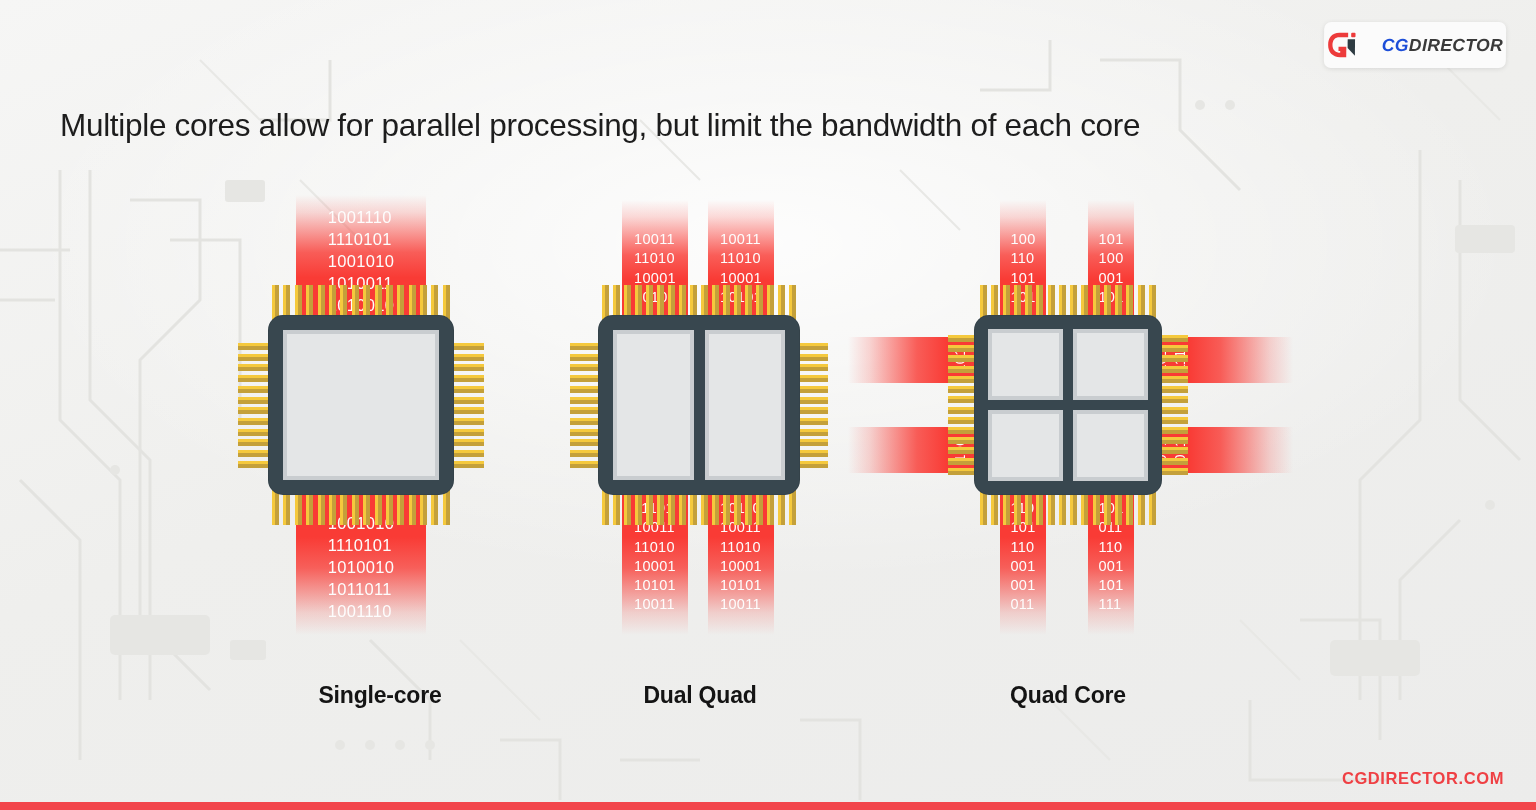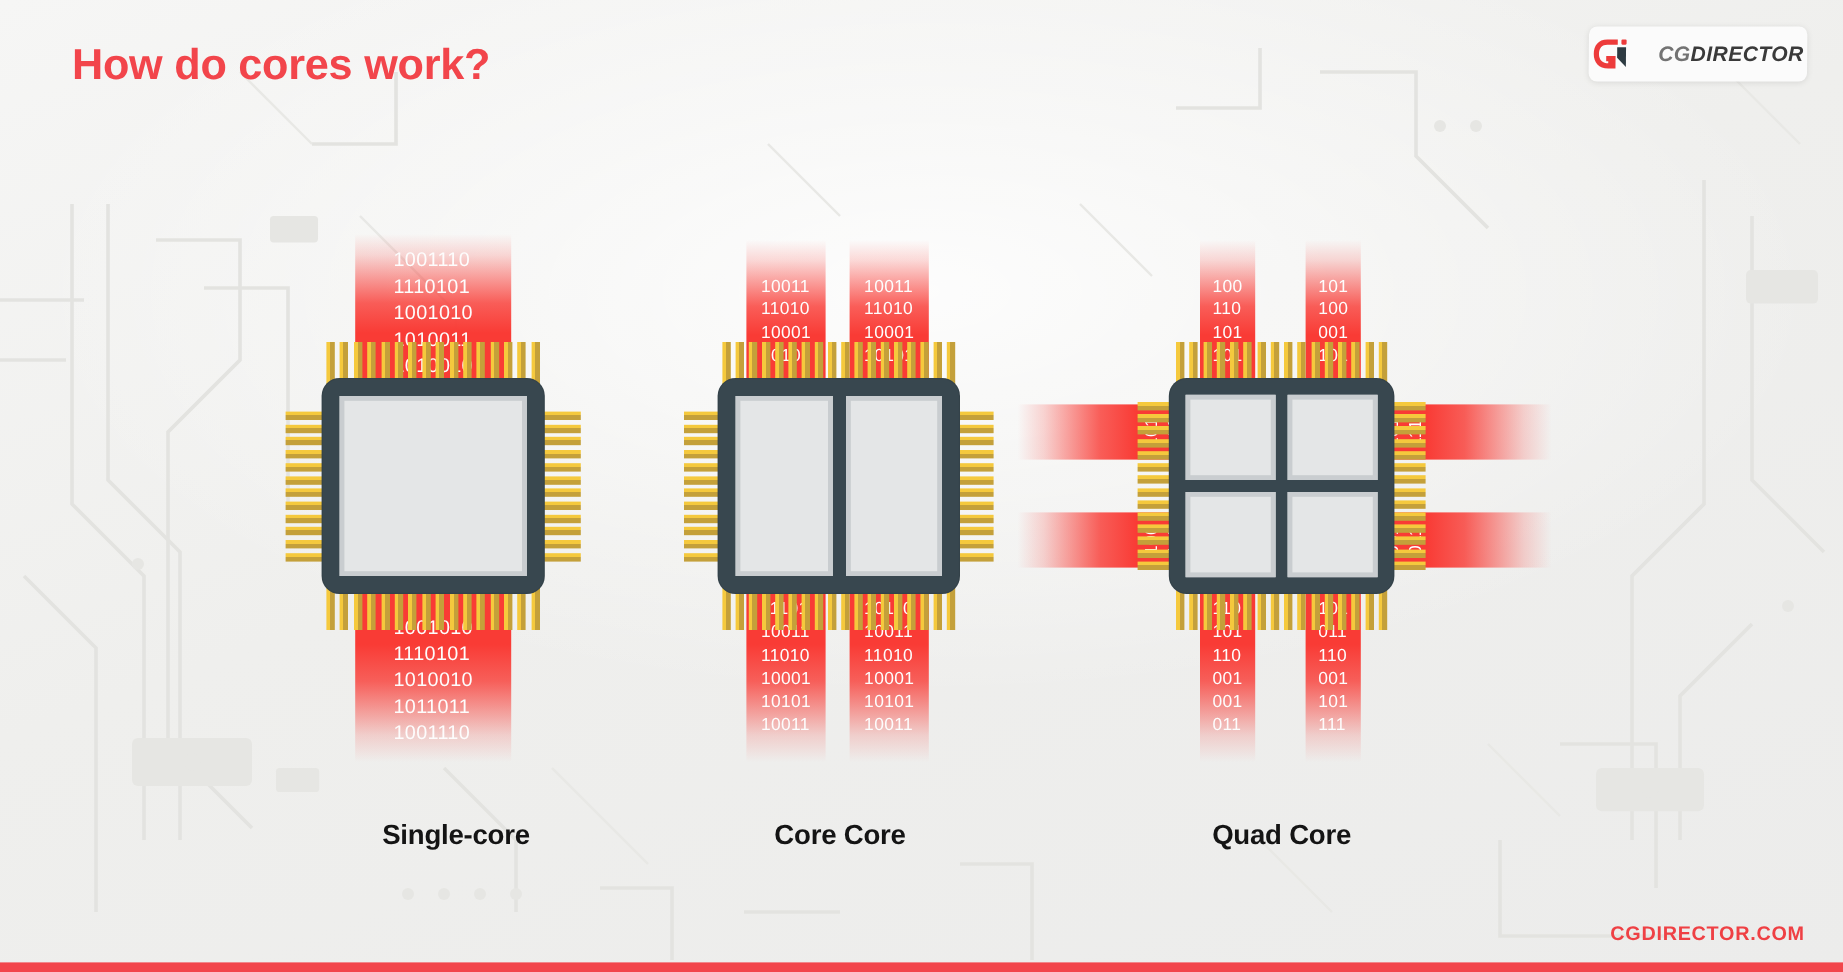--- a/index.html
+++ b/index.html
@@ -52,21 +52,21 @@
     transform: skewX(-0.5deg);
   }
   .logo-mark { width: 30px; height: 26px; flex: none; }
   .logo-text {
     font-size: 17.5px;
     font-weight: bold;
     font-style: italic;
     letter-spacing: 0.4px;
     white-space: nowrap;
   }
-  .logo-text .cg { color: #737373; margin-left: 18px; }
+  .logo-text .cg { color: #1d4ed8; margin-left: 18px; }
   .logo-text .dir { color: #3a3a3a; }
 
   .title {
     position: absolute;
     left: 60px;
     top: 33px;
     font-size: 36px;
     font-weight: bold;
     color: #f2454b;
     letter-spacing: -0.2px;
@@ -242,21 +242,21 @@
       <path d="M460 640 L540 720"></path>
       <path d="M900 170 L960 230"></path>
       <path d="M1240 620 L1300 680"></path>
       <path d="M640 120 L700 180"></path>
       <path d="M1050 700 L1110 760"></path>
       <path d="M200 60 L260 120"></path>
       <path d="M1440 60 L1500 120"></path>
     </g>
   </svg>
 
-  <div class="title">How do cores work?</div>
+  <div class="subtitle">Multiple cores allow for parallel processing, but limit the bandwidth of each core</div>
 
   <div class="logo-badge">
     <svg class="logo-mark" viewBox="0 0 34 30">
       <path d="M14 1 C5 1 1 7 1 15 C1 23 6 29 15 29 L22 29 L22 17 L13 17 L13 22 L15 22 L15 24 C10 24 6 21 6 15 C6 9 9 6 14 6 L24 6 L24 1 Z" fill="#ed3b3b"></path>
       <path d="M23.5 8.5 L32 8.5 L32 27.5 L23.5 18.5 Z" fill="#2e3b42"></path>
       <rect x="27.5" y="1" width="5" height="5" rx="1" fill="#ed3b3b"></rect>
     </svg>
     <div class="logo-text">
       <span class="cg">CG</span><span class="dir">DIRECTOR</span>
     </div>
@@ -461,21 +461,21 @@
 10011</div>
     </div>
 
     <div class="chip" style="left:18px; top:120px; width:202px; height:180px;">
       <div class="die-area" style="left:15px; top:15px; right:15px; bottom:15px; grid-template-columns:1fr 1fr; grid-template-rows:1fr; gap:11px;">
         <div class="die"></div>
         <div class="die"></div>
       </div>
     </div>
 
-    <div class="group-label" style="top:487px;">Core Core</div>
+    <div class="group-label" style="top:487px;">Dual Quad</div>
   </div>
 
   <div class="group" style="left:840px; top:195px; width:450px; height:520px;">
 
     <div class="stream stream-v-top" style="left:160px; top:5px; width:46px; height:120px;">
       <div class="bits bits-v" style="top:30px; font-size:14.5px;">100
 110
 101
 101</div>
     </div>

